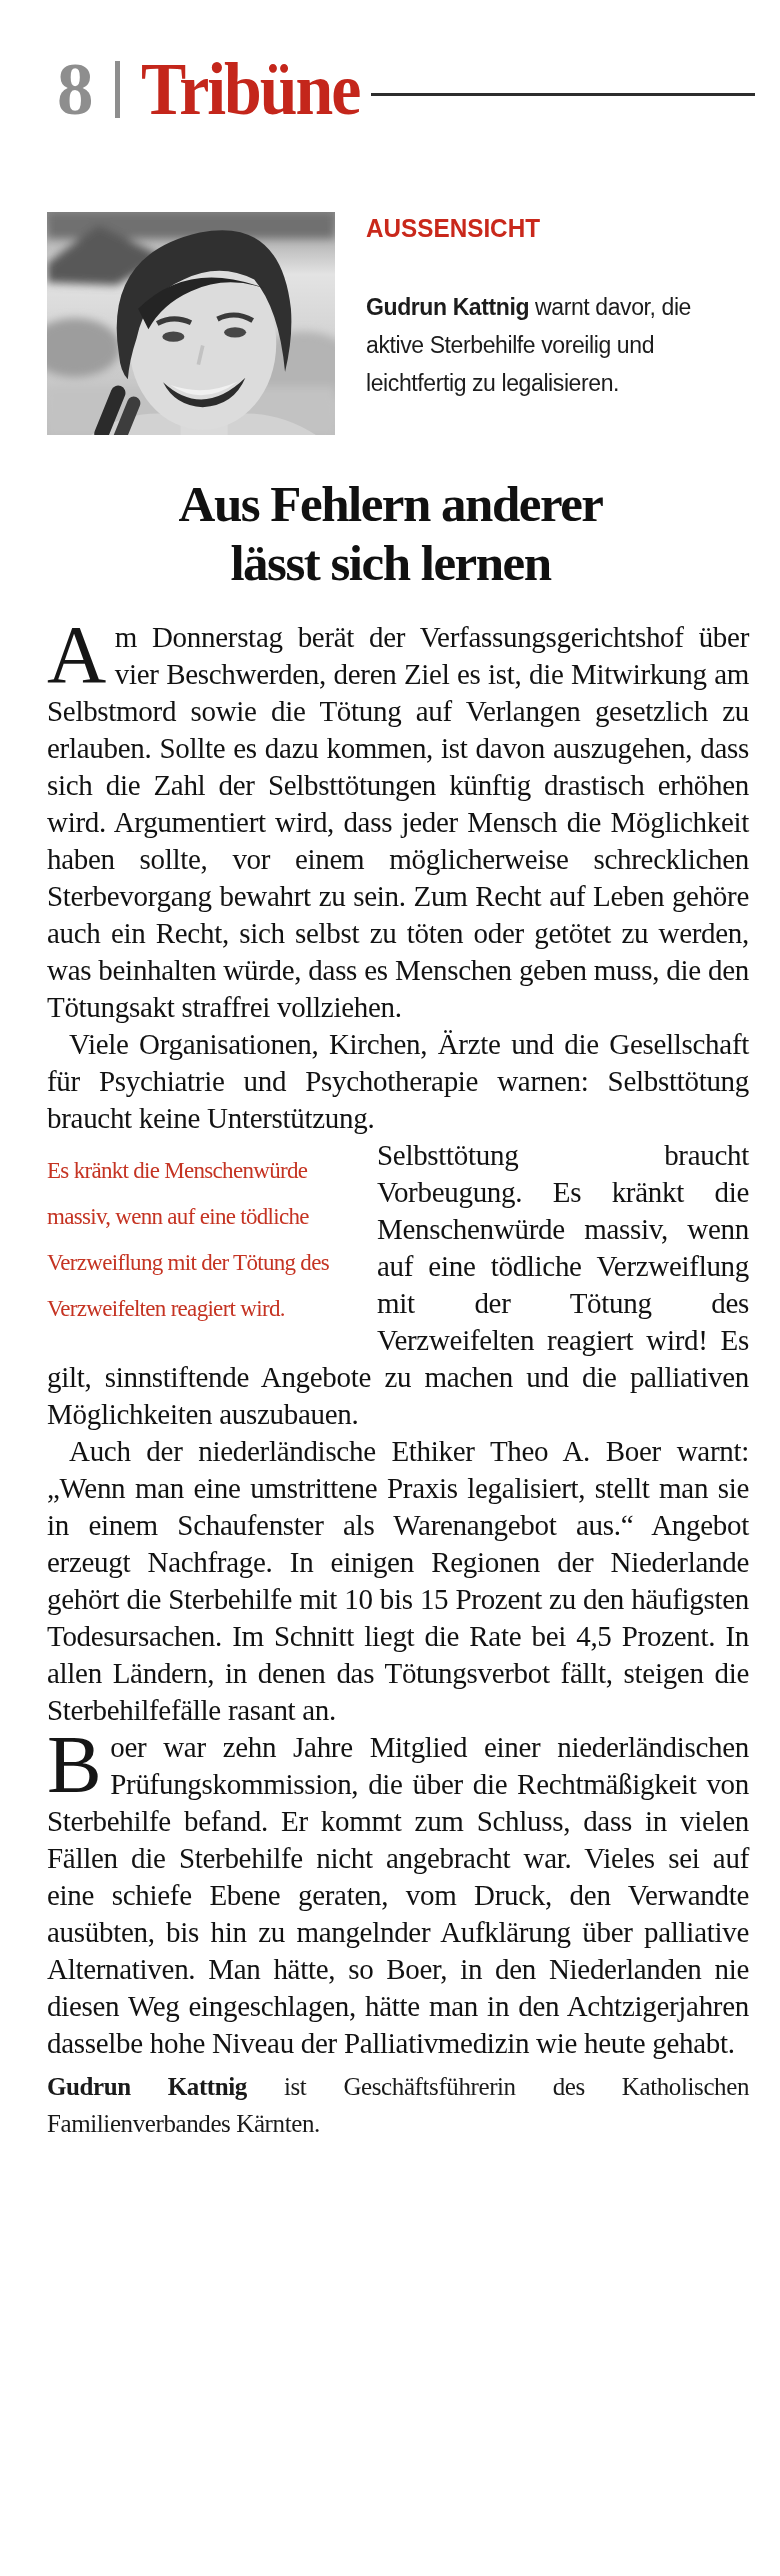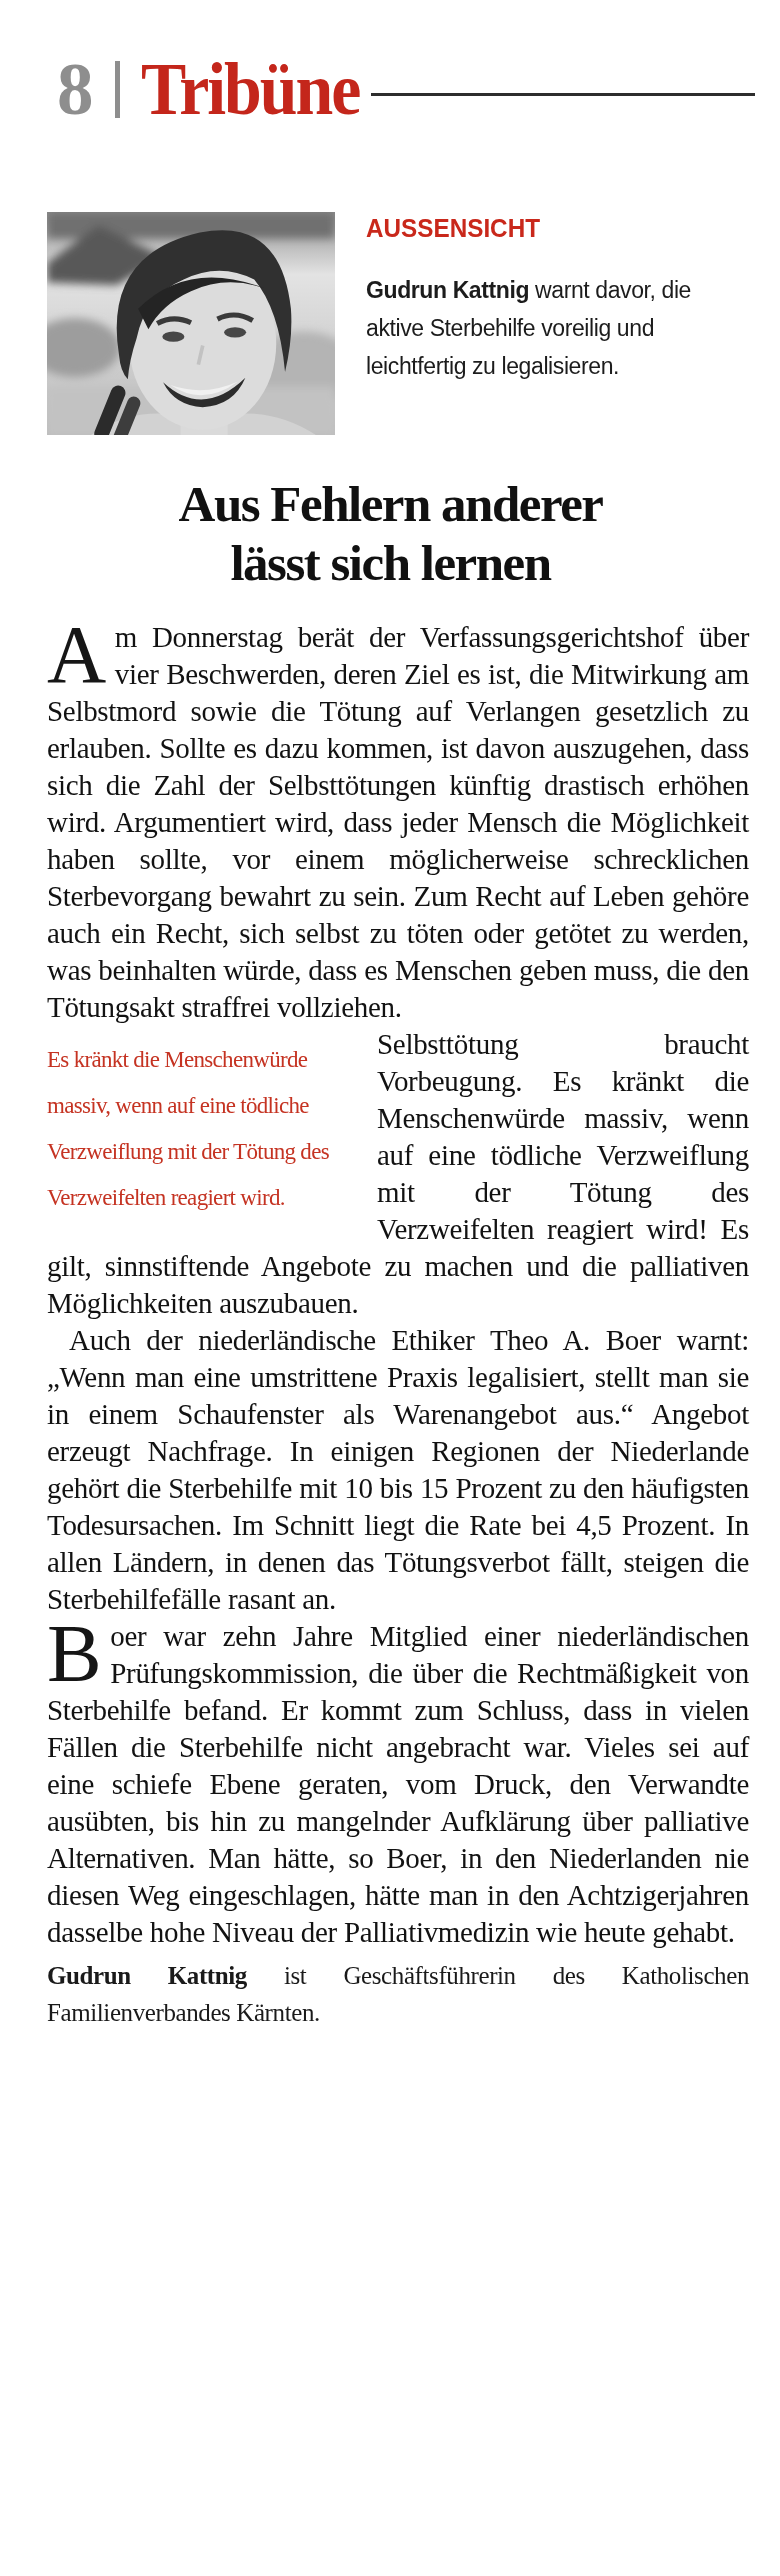--- a/index.html
+++ b/index.html
@@ -56,21 +56,21 @@
   .profile-photo svg{display:block;width:100%;height:100%;}
   .profile-right{flex:1;padding-top:1.5px;}
   .profile-label{
     margin:0;color:var(--label-red);
     font-family:"Liberation Sans", sans-serif;
     font-weight:bold;font-size:26.4px;line-height:28px;
     letter-spacing:0px;transform:scaleX(.92);transform-origin:left center;
     white-space:nowrap;
   }
   .profile-text{
-    margin:29px 0 0 0;
+    margin:46px 0 0 0;
     font-family:"Liberation Sans", sans-serif;
     font-size:23px;line-height:38px;letter-spacing:-0.4px;
     color:#1c1c1c;
   }
   .profile-text .author{font-weight:bold;}
 
   
   .headline{
     margin:40px 29px 6px 29px;text-align:center;
     font-size:51px;line-height:59px;font-weight:bold;
@@ -169,20 +169,21 @@
     </div>
   </section>
 
   <h2 class="headline">
     <span>Aus Fehlern anderer</span>
     <span>lässt sich lernen</span>
   </h2>
 
   <section class="article">
     <p><span class="dropcap">A</span><span>m Donnerstag berät der Verfassungsgerichtshof über vier Beschwerden, deren Ziel es ist, die Mitwirkung am Selbstmord sowie die Tötung auf Verlangen gesetzlich zu erlauben. Sollte es dazu kommen, ist davon auszugehen, dass sich die Zahl der Selbsttötungen künftig drastisch erhöhen wird. Argumentiert wird, dass jeder Mensch die Möglichkeit haben sollte, vor einem möglicherweise schrecklichen Sterbevorgang bewahrt zu sein. Zum Recht auf Leben gehöre auch ein Recht, sich selbst zu töten oder getötet zu werden, was beinhalten würde, dass es Menschen geben muss, die den Tötungsakt straffrei vollziehen.</span></p>
+    <p class="indent"><span>Viele Organisationen, Kirchen, Ärzte und die Gesellschaft für Psychiatrie und Psychotherapie warnen: Selbsttötung braucht keine Unterstützung.</span></p>
     <div class="quote-row">
       <aside class="pullquote">Es kränkt die Menschenwürde massiv, wenn auf eine tödliche Verzweiflung mit der Tötung des Verzweifelten reagiert wird.</aside>
       <p><span>Selbsttötung braucht Vorbeugung. Es kränkt die Menschenwürde massiv, wenn auf eine tödliche Verzweiflung mit der Tötung des Verzweifelten reagiert wird! Es gilt, sinnstiftende Angebote zu machen und die palliativen Möglichkeiten auszubauen.</span></p>
     </div>
     <p class="indent clear-float"><span>Auch der niederländische Ethiker Theo A. Boer warnt: „Wenn man eine umstrittene Praxis legalisiert, stellt man sie in einem Schaufenster als Warenangebot aus.“ Angebot erzeugt Nachfrage. In einigen Regionen der Niederlande gehört die Sterbehilfe mit 10 bis 15 Prozent zu den häufigsten Todesursachen. Im Schnitt liegt die Rate bei 4,5 Prozent. In allen Ländern, in denen das Tötungsverbot fällt, steigen die Sterbehilfefälle rasant an.</span></p>
     <p><span class="dropcap">B</span><span>oer war zehn Jahre Mitglied einer niederländischen Prüfungskommission, die über die Rechtmäßigkeit von Sterbehilfe befand. Er kommt zum Schluss, dass in vielen Fällen die Sterbehilfe nicht angebracht war. Vieles sei auf eine schiefe Ebene geraten, vom Druck, den Verwandte ausübten, bis hin zu mangelnder Aufklärung über palliative Alternativen. Man hätte, so Boer, in den Niederlanden nie diesen Weg eingeschlagen, hätte man in den Achtzigerjahren dasselbe hohe Niveau der Palliativmedizin wie heute gehabt.</span></p>
   </section>
 
   <footer class="byline">
     <span class="author">Gudrun Kattnig</span><span> ist Geschäftsführerin des Katholischen Familienverbandes Kärnten.</span>

